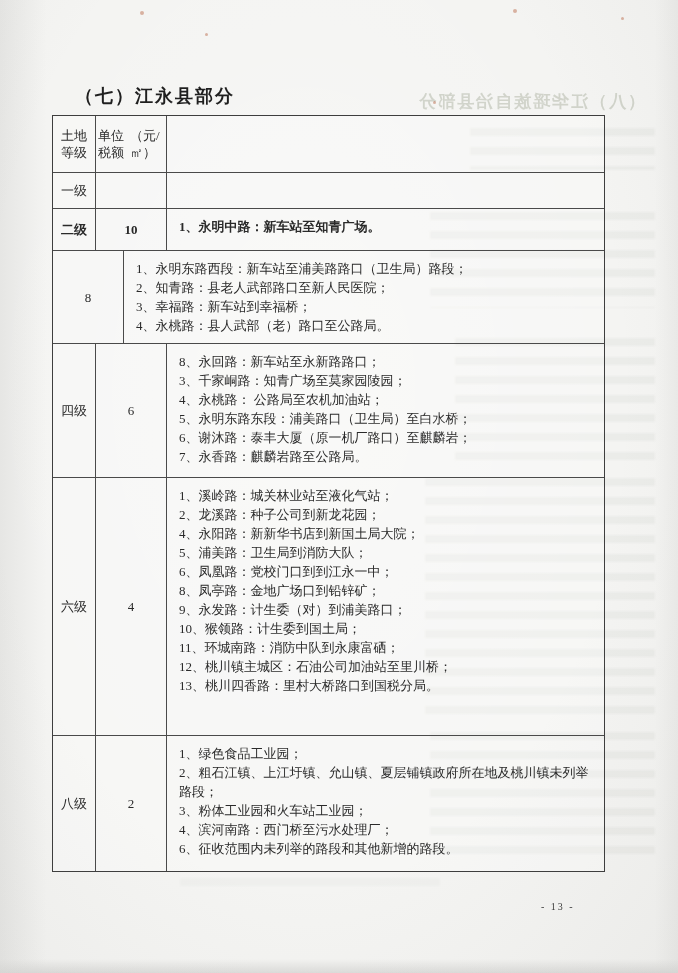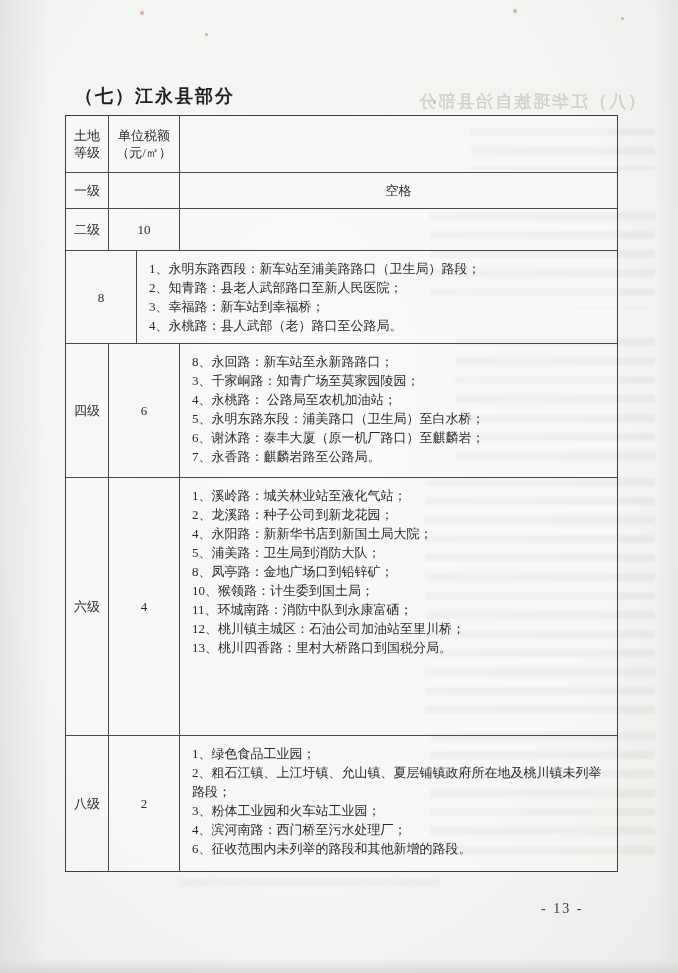--- a/index.html
+++ b/index.html
@@ -42,42 +42,42 @@
   .s3{left:513px;top:9px;width:4px;height:4px;}
   .s4{left:433px;top:101px;width:3px;height:3px;}
   .s5{left:621px;top:17px;width:3px;height:3px;}
 
   .doc-title{
     position:absolute;left:75px;top:84px;
     font-size:18px;font-weight:bold;letter-spacing:2px;color:#1f1f1f;font-family:Liberation Serif, serif;
   }
 
   .tax-table{
-    position:absolute;left:65px;top:115px;width:551px;
+    position:absolute;left:52px;top:115px;width:551px;
     border:1px solid #3e3e3e;
     background:rgba(255,255,255,.25);
     font-size:13px;
   }
   .t-row{display:flex;border-top:1px solid #4a4a4a;}
   .t-row:first-child{border-top:none;}
   .c-grade{width:38px;min-width:38px;border-right:1px solid #4a4a4a;
     display:flex;flex-direction:column;align-items:center;justify-content:center;
     padding:2px;line-height:17px;color:#2a2a2a;}
   .c-amount{width:66px;min-width:66px;border-right:1px solid #4a4a4a;
-    display:flex;flex-direction:column;align-items:center;justify-content:center;
+    display:flex;flex-direction:row;align-items:center;justify-content:center;
     padding:2px;line-height:17px;color:#2a2a2a;}
   .c-range{flex:1;padding:8px 6px 8px 12px;line-height:19px;color:#2a2a2a;}
   .c-range.center{display:flex;align-items:center;justify-content:center;padding:8px 6px;}
   .hdr .c-range{display:flex;align-items:center;justify-content:center;font-weight:normal;}
   .hdr{min-height:56px;}
   .range-line{white-space:pre-wrap;}
 
   .page-number{
     position:absolute;left:541px;top:901px;
-    font-size:14px;letter-spacing:2px;color:#3a3a3a;
+    font-size:10px;letter-spacing:2px;color:#3a3a3a;
   }
 </style>
 </head>
 <body>
 
 <div class="scan-left"></div>
 <div class="scan-right"></div>
 <div class="scan-bottom"></div>
 <div class="vignette"></div>
 
@@ -105,26 +105,28 @@
     </div>
     <div class="c-amount">
       <span>单位税额</span>
       <span>（元/㎡）</span>
     </div>
   </div>
 
   <div class="t-row" style="min-height: 35px;">
     <div class="c-grade">一级</div>
     <div class="c-amount"></div>
-    <div class="c-range center">空格</div>
   </div>
 
-  <div class="t-row" style="min-height: 41px;">
+  <div class="t-row" style="min-height: 41px; font-weight: bold;">
     <div class="c-grade">二级</div>
     <div class="c-amount">10</div>
+    <div class="c-range">
+        <div class="range-line">1、永明中路：新车站至知青广场。</div>
+      </div>
   </div>
 
   <div class="t-row" style="min-height: 89px;">
     <div class="c-amount">8</div>
     <div class="c-range">
         <div class="range-line">1、永明东路西段：新车站至浦美路路口（卫生局）路段；</div>
         <div class="range-line">2、知青路：县老人武部路口至新人民医院；</div>
         <div class="range-line">3、幸福路：新车站到幸福桥；</div>
         <div class="range-line">4、永桃路：县人武部（老）路口至公路局。</div>
       </div>
@@ -144,21 +146,23 @@
   </div>
 
   <div class="t-row" style="min-height: 257px;">
     <div class="c-grade">六级</div>
     <div class="c-amount">4</div>
     <div class="c-range">
         <div class="range-line">1、溪岭路：城关林业站至液化气站；</div>
         <div class="range-line">2、龙溪路：种子公司到新龙花园；</div>
         <div class="range-line">4、永阳路：新新华书店到新国土局大院；</div>
         <div class="range-line">5、浦美路：卫生局到消防大队；</div>
+        <div class="range-line">6、凤凰路：党校门口到到江永一中；</div>
         <div class="range-line">8、凤亭路：金地广场口到铅锌矿；</div>
+        <div class="range-line">9、永发路：计生委（对）到浦美路口；</div>
         <div class="range-line">10、猴领路：计生委到国土局；</div>
         <div class="range-line">11、环城南路：消防中队到永康富硒；</div>
         <div class="range-line">12、桃川镇主城区：石油公司加油站至里川桥；</div>
         <div class="range-line">13、桃川四香路：里村大桥路口到国税分局。</div>
       </div>
   </div>
 
   <div class="t-row" style="min-height: 135px;">
     <div class="c-grade">八级</div>
     <div class="c-amount">2</div>

